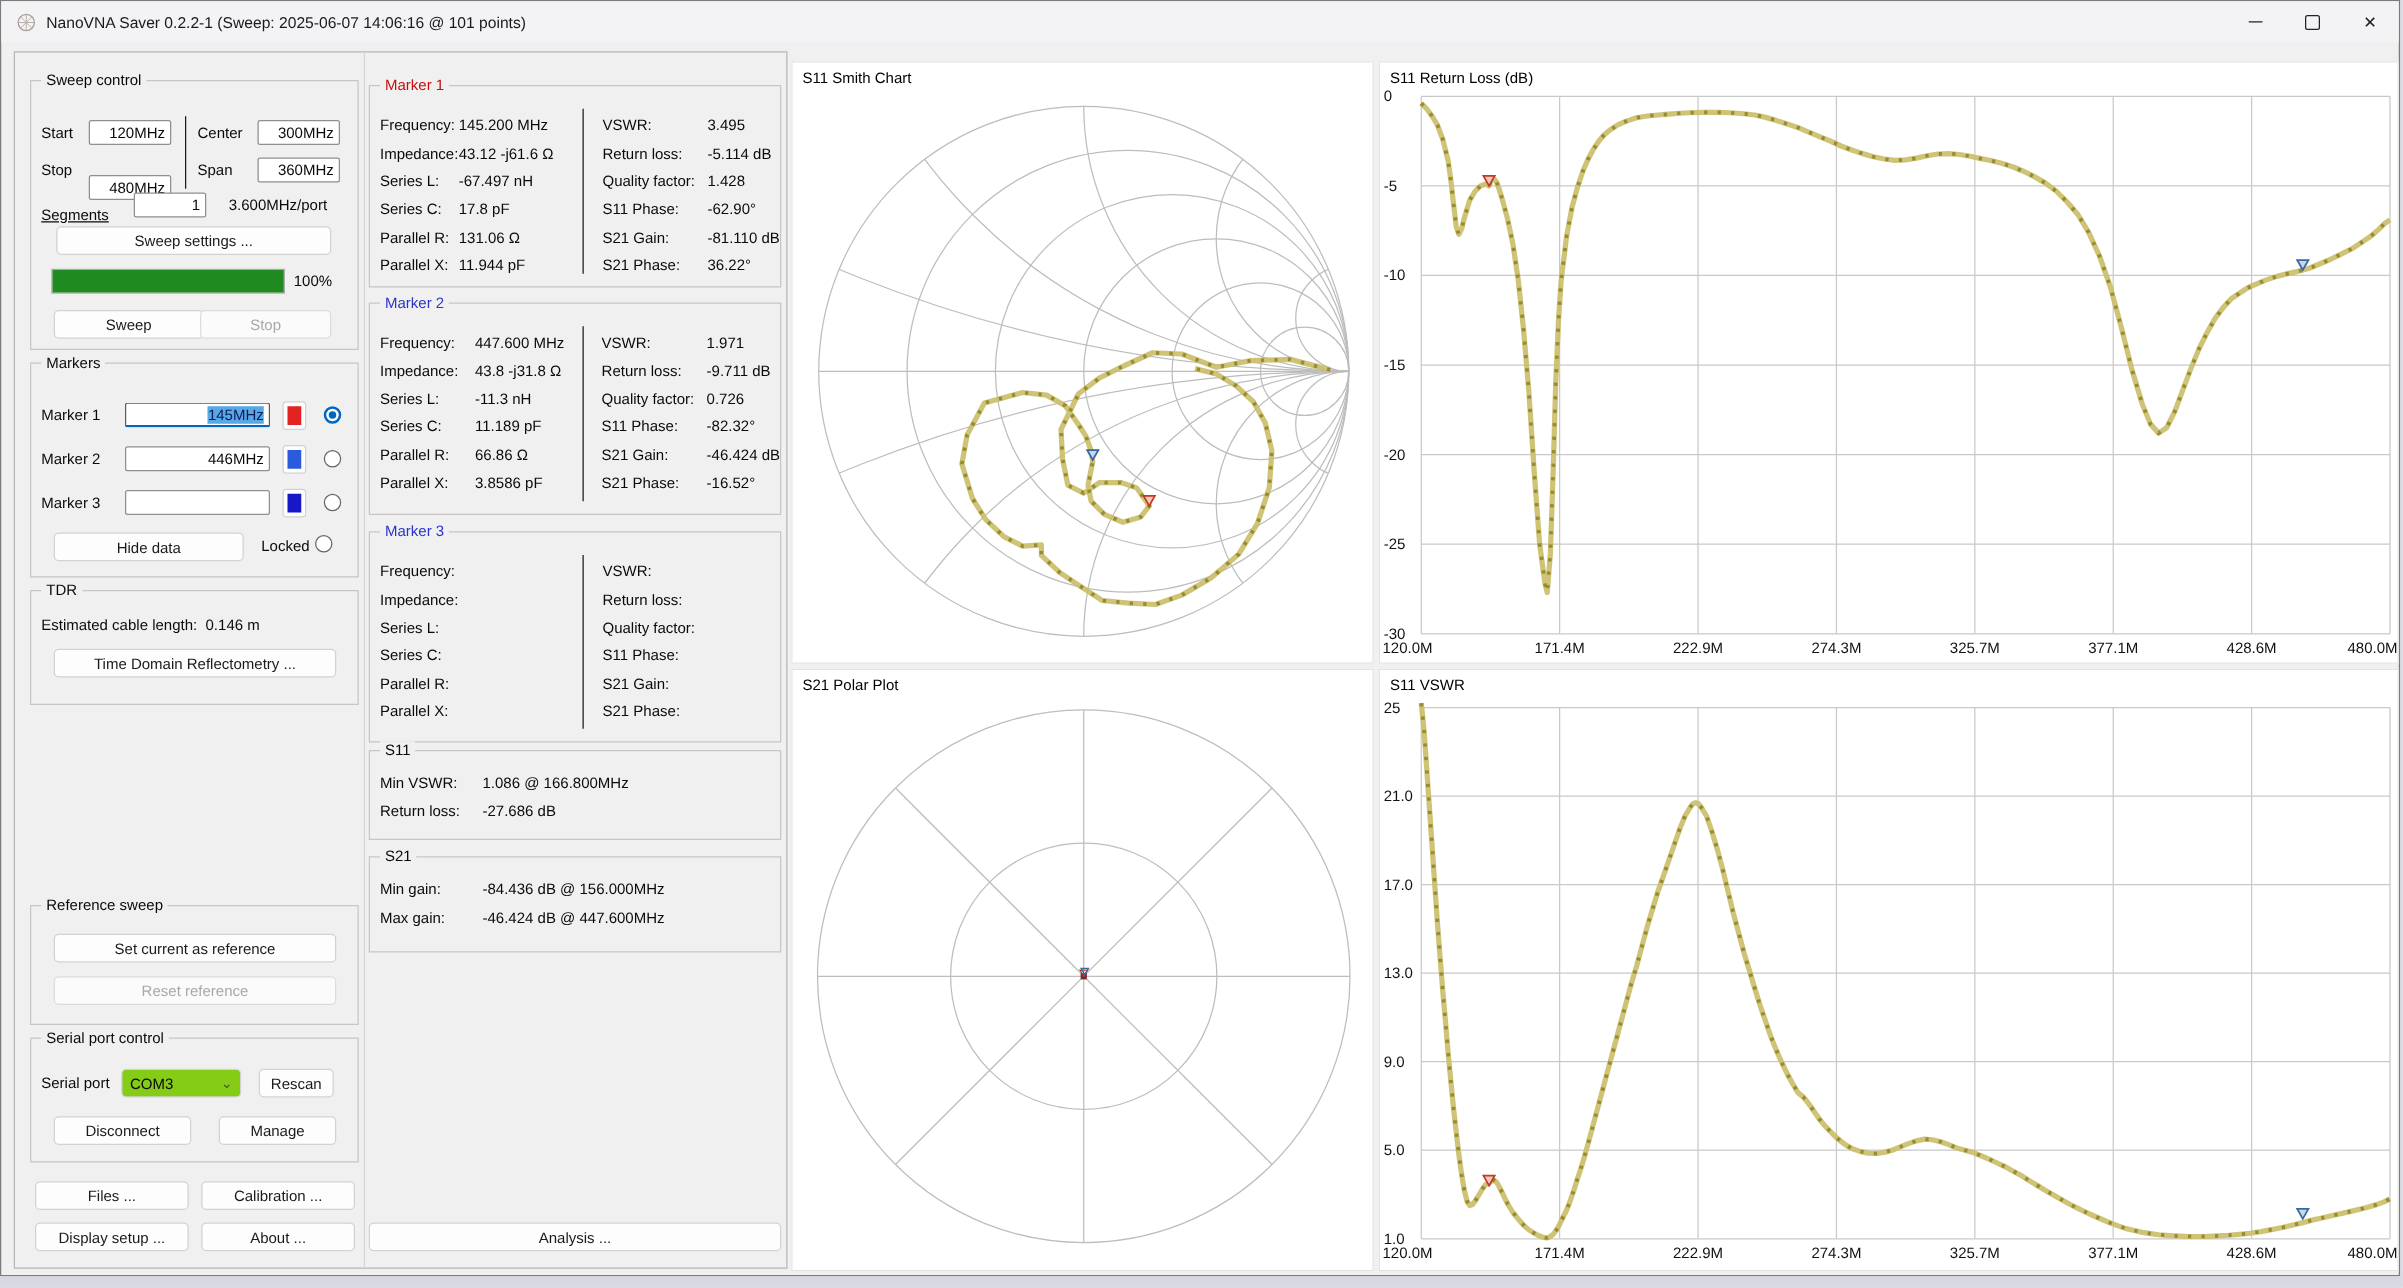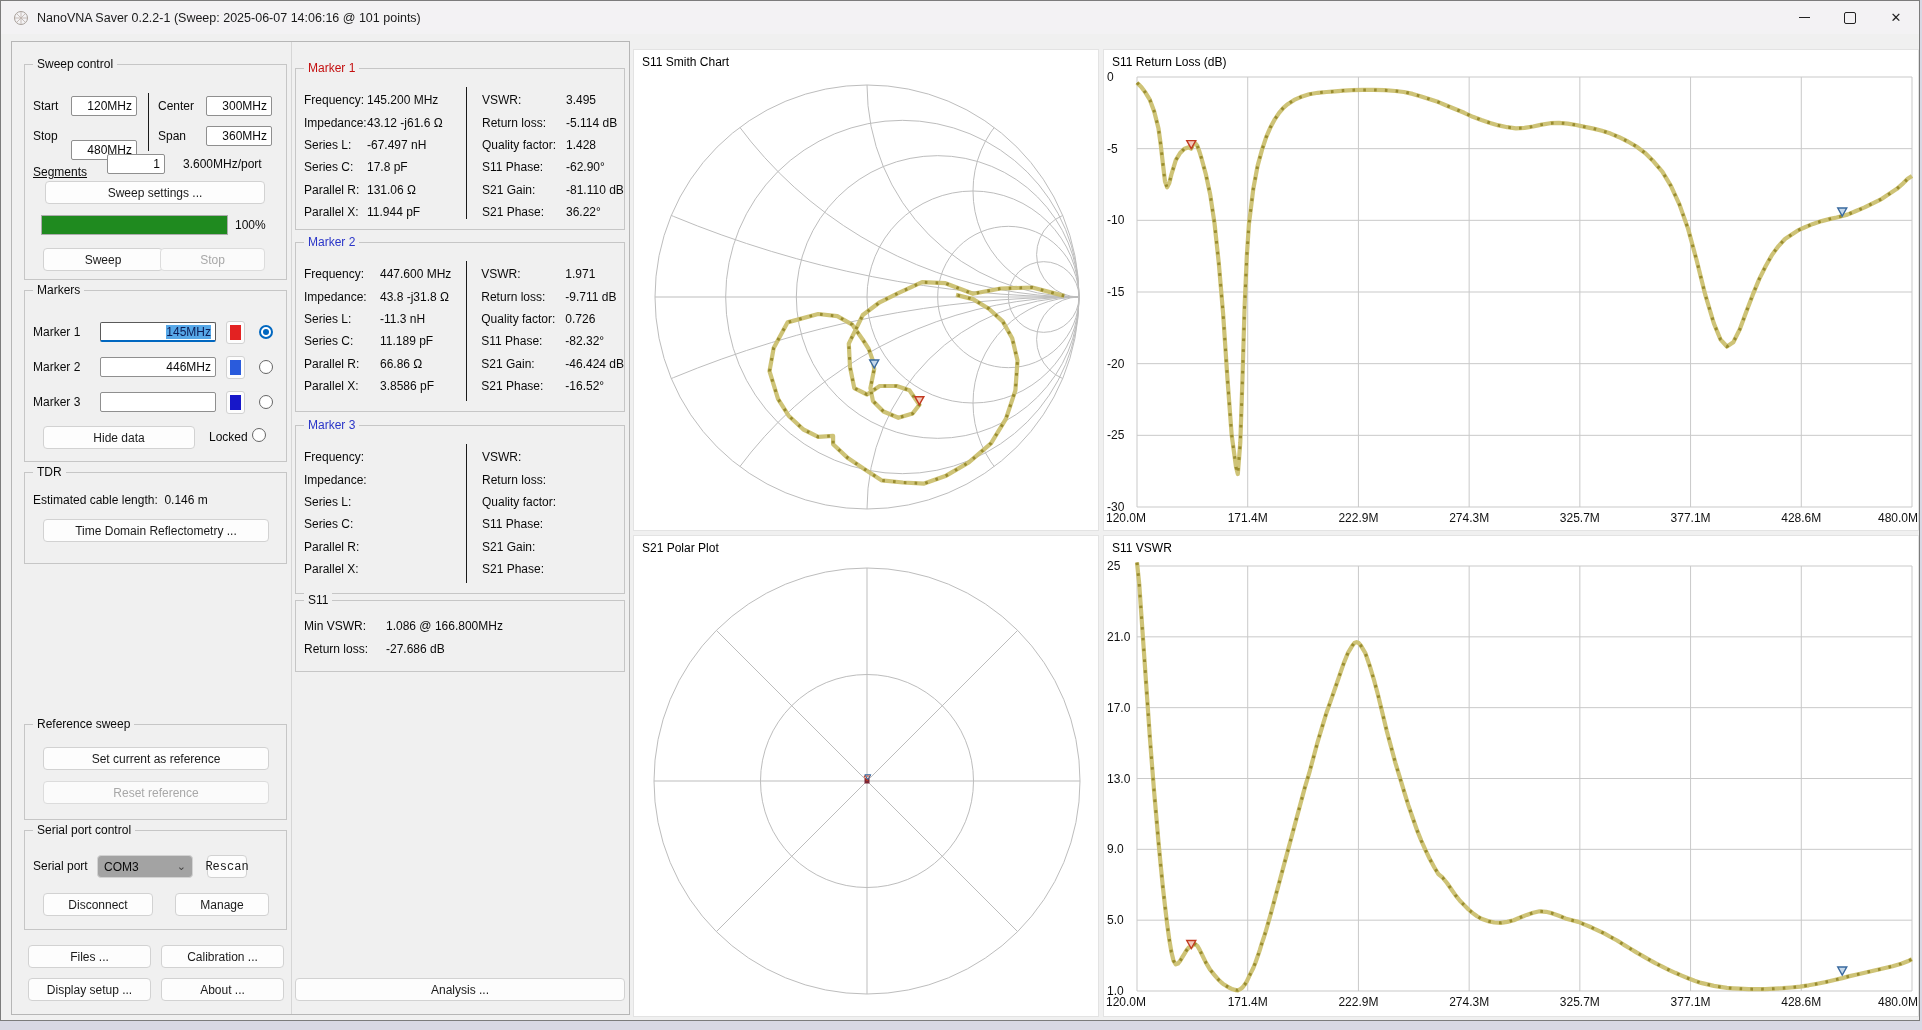--- a/index.html
+++ b/index.html
@@ -32,21 +32,21 @@
     padding:0 4px;font-size:12px;}
   .input.focused{border-color:#5a5a5a;border-bottom:2px solid #0067c0;}
   .selhl{background:#57a8e8;color:#0c1c55;}
   .radio{width:14px;height:14px;border-radius:50%;border:1px solid #666;background:#fff;
     box-sizing:border-box;position:relative;}
   .radio.sel{border:2px solid #0067c0;}
   .radio.sel::after{content:"";position:absolute;inset:2px;border-radius:50%;background:#0067c0;}
   .swatch{width:19px;height:23px;border:1px solid #d2d2d2;border-radius:3px;background:#fdfdfd;
     display:flex;align-items:center;justify-content:center;box-sizing:border-box;}
   .chip{width:11px;height:15px;}
-  .combo{display:flex;align-items:center;background:#a3a3a3;border:1px solid #d2d2d2;
+  .combo{display:flex;align-items:center;background:#84cc16;border:1px solid #d2d2d2;
     border-radius:4px;height:23px;box-sizing:border-box;padding:0 6px;justify-content:space-between;}
   .chev{color:#444;font-size:11px;margin-left:6px;}
   .progress{border:1px solid #acacac;background:#e6e6e6;height:20px;box-sizing:border-box;}
   .progress .fill{height:100%;background:#1f8a1f;}
   .abs{position:absolute;}
   .lbl{white-space:nowrap;}
   
   .dgroup .cols{position:absolute;left:0;top:12px;right:0;bottom:4px;display:flex;}
   .dcol{padding:8px 0 0 8px;}
   .drow{display:flex;height:22.4px;align-items:center;}
@@ -187,21 +187,21 @@
         </div>
     </div>
 
     <div class="group" style="left:12px;top:788px;width:263px;height:100px;">
       <span class="gtitle">Serial port control</span>
       <span class="abs lbl" style="left:8px;top:28px;">Serial port</span>
       <div class="combo abs" style="left:72px;top:24px;width:96px;">
         <span>COM3</span>
           <span class="chev">⌄</span>
       </div>
-      <div class="btn abs" style="left:182px;top:24px;width:40px;font-family:Liberation Mono, monospace;">
+      <div class="btn abs" style="left:182px;top:24px;width:60px;">
           <span>Rescan</span>
         </div>
       <div class="btn abs" style="left:18px;top:62px;width:110px;">
           <span>Disconnect</span>
         </div>
       <div class="btn abs" style="left:150px;top:62px;width:94px;">
           <span>Manage</span>
         </div>
     </div>
 
@@ -396,20 +396,33 @@
     <div class="group" id="s11-group" style="left:283px;top:558px;width:330px;height:72px;">
       <span class="gtitle">S11</span>
       <div class="dcol" id="s11-rows" style="padding-top:14px;">
           <div class="drow">
             <span class="dlab" style="width: 82px;">Min VSWR:</span>
             <span class="dval">1.086 @ 166.800MHz</span>
           </div>
           <div class="drow">
             <span class="dlab" style="width: 82px;">Return loss:</span>
             <span class="dval">-27.686 dB</span>
+          </div>
+        </div>
+    </div>
+    <div class="group" id="s21-group" style="left:283px;top:643px;width:330px;height:77px;">
+      <span class="gtitle">S21</span>
+      <div class="dcol" id="s21-rows" style="padding-top:14px;">
+          <div class="drow">
+            <span class="dlab" style="width: 82px;">Min gain:</span>
+            <span class="dval">-84.436 dB @ 156.000MHz</span>
+          </div>
+          <div class="drow">
+            <span class="dlab" style="width: 82px;">Max gain:</span>
+            <span class="dval">-46.424 dB @ 447.600MHz</span>
           </div>
         </div>
     </div>
 
     <div class="btn abs" style="left:283px;top:936px;width:330px;">
         <span>Analysis ...</span>
       </div>
   </div>
 
   <div class="chart" id="chart-smith" style="left:632px;top:48px;width:466px;height:482px;">

